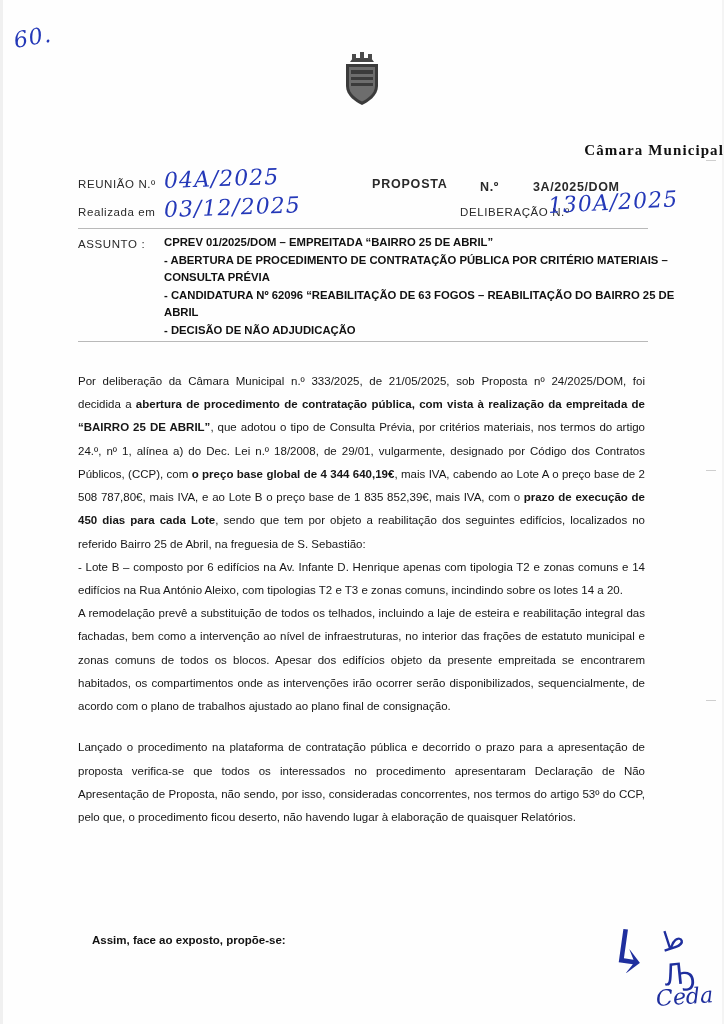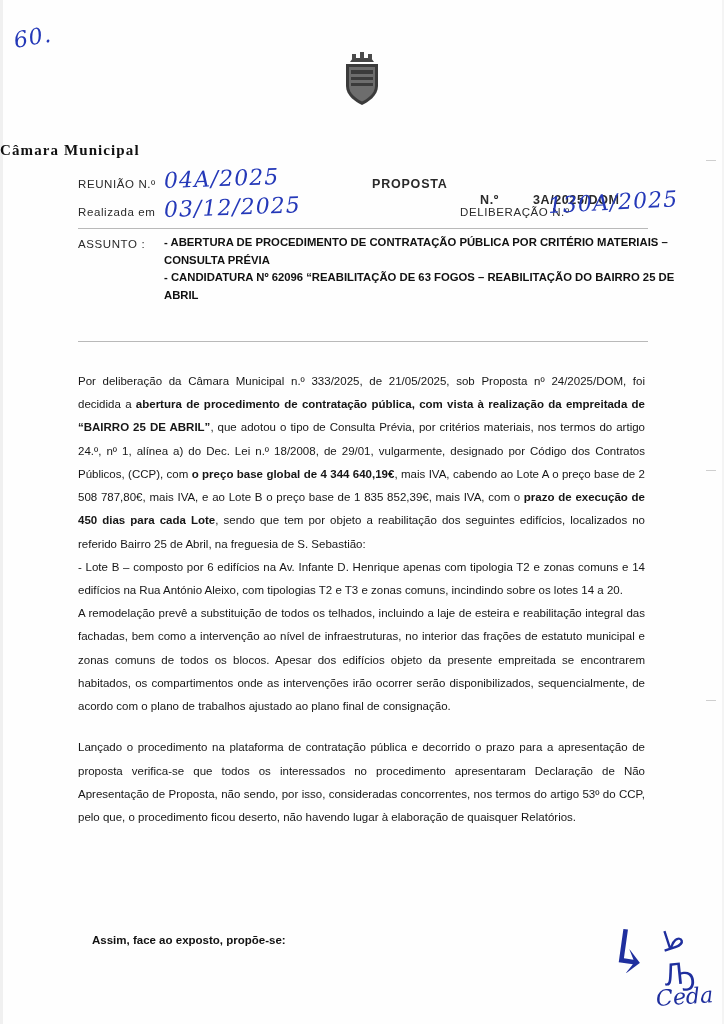--- a/index.html
+++ b/index.html
@@ -83,40 +83,40 @@
     text-align: center;
     font-family: "Liberation Serif", serif;
     font-size: 21px;
     letter-spacing: 1.4px;
     color: #101010;
   }
   .title-sub {
     position: absolute;
     top: 142px;
     left: 0; right: 0;
-    text-align: left;
+    text-align: right;
     font-family: "Liberation Serif", serif;
     font-size: 15px;
     font-weight: bold;
     letter-spacing: 1.1px;
     color: #101010;
   }
 
   
   .meta-label {
     position: absolute;
     font-family: "Liberation Sans", sans-serif;
     font-size: 11.5px;
     letter-spacing: 0.6px;
     color: #2a2a2a;
   }
   .lbl-reuniao    { left: 78px;  top: 178px; }
   .lbl-realizada  { left: 78px;  top: 206px; }
   .lbl-proposta   { left: 372px; top: 177px; font-weight: bold; font-size: 12.5px; letter-spacing: 0.8px; }
-  .lbl-proposta-n { left: 533px; top: 193px; font-weight: bold; font-size: 12.5px; }
+  .lbl-proposta-n { left: 533px; top: 180px; font-weight: bold; font-size: 12.5px; }
   .lbl-delib      { left: 460px; top: 206px; }
   .lbl-assunto    { left: 78px;  top: 238px; }
 
   .assunto-body {
     position: absolute;
     left: 164px;
     top: 234px;
     width: 520px;
     font-size: 11.3px;
     font-weight: bold;
@@ -207,22 +207,24 @@
 
   <div class="meta-label lbl-proposta">PROPOSTA</div>
   <div class="meta-label lbl-proposta-n" style="left:480px">N.º</div>
   <div class="meta-label lbl-proposta-n">3A/2025/DOM</div>
 
   <div class="meta-label lbl-delib">DELIBERAÇÃO N.º</div>
   <div class="hand hand-delib">130A/2025</div>
 
   <div class="meta-label lbl-assunto">ASSUNTO :</div>
   <div class="assunto-body">
+    <div>CPREV 01/2025/DOM – EMPREITADA “BAIRRO 25 DE ABRIL”</div>
     <div>- ABERTURA DE PROCEDIMENTO DE CONTRATAÇÃO PÚBLICA POR CRITÉRIO MATERIAIS – CONSULTA PRÉVIA</div>
     <div>- CANDIDATURA Nº 62096 “REABILITAÇÃO DE 63 FOGOS – REABILITAÇÃO DO BAIRRO 25 DE ABRIL</div>
+    <div>- DECISÃO DE NÃO ADJUDICAÇÃO</div>
   </div>
 
   <div class="hr hr-bottom"></div>
 
   <div class="body">
     <p><span>Por deliberação da Câmara Municipal n.º 333/2025, de 21/05/2025, sob Proposta nº 24/2025/DOM, foi decidida a </span><b>abertura de procedimento de contratação pública, com vista à realização da empreitada de “BAIRRO 25 DE ABRIL”</b><span>, que adotou o tipo de Consulta Prévia, por critérios materiais, nos termos do artigo 24.º, nº 1, alínea a) do Dec. Lei n.º 18/2008, de 29/01, vulgarmente, designado por Código dos Contratos Públicos, (CCP), com </span><b>o preço base global de 4 344 640,19€</b><span>, mais IVA, cabendo ao Lote A o preço base de 2 508 787,80€, mais IVA, e ao Lote B o preço base de 1 835 852,39€, mais IVA, com o </span><b>prazo de execução de 450 dias para cada Lote</b><span>, sendo que tem por objeto a reabilitação dos seguintes edifícios, localizados no referido Bairro 25 de Abril, na freguesia de S. Sebastião:</span></p>
     <p>- Lote B – composto por 6 edifícios na Av. Infante D. Henrique apenas com tipologia T2 e zonas comuns e 14 edifícios na Rua António Aleixo, com tipologias T2 e T3 e zonas comuns, incindindo sobre os lotes 14 a 20.</p>
     <p>A remodelação prevê a substituição de todos os telhados, incluindo a laje de esteira e reabilitação integral das fachadas, bem como a intervenção ao nível de infraestruturas, no interior das frações de estatuto municipal e zonas comuns de todos os blocos. Apesar dos edifícios objeto da presente empreitada se encontrarem habitados, os compartimentos onde as intervenções irão ocorrer serão disponibilizados, sequencialmente, de acordo com o plano de trabalhos ajustado ao plano final de consignação.</p>
     <div class="spacer"></div>
     <p>Lançado o procedimento na plataforma de contratação pública e decorrido o prazo para a apresentação de proposta verifica-se que todos os interessados no procedimento apresentaram Declaração de Não Apresentação de Proposta, não sendo, por isso, consideradas concorrentes, nos termos do artigo 53º do CCP, pelo que, o procedimento ficou deserto, não havendo lugar à elaboração de quaisquer Relatórios.</p>

